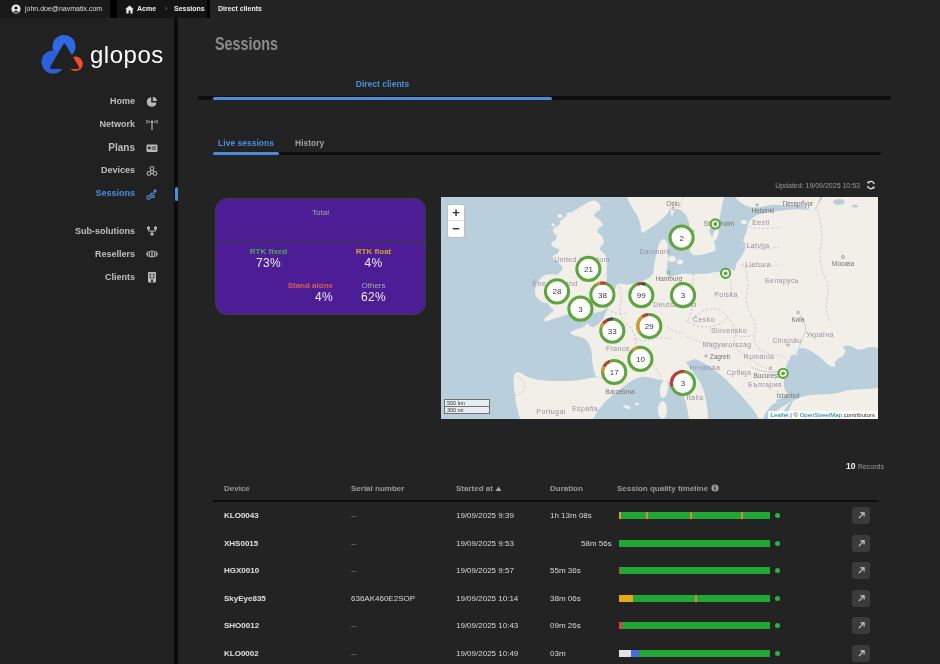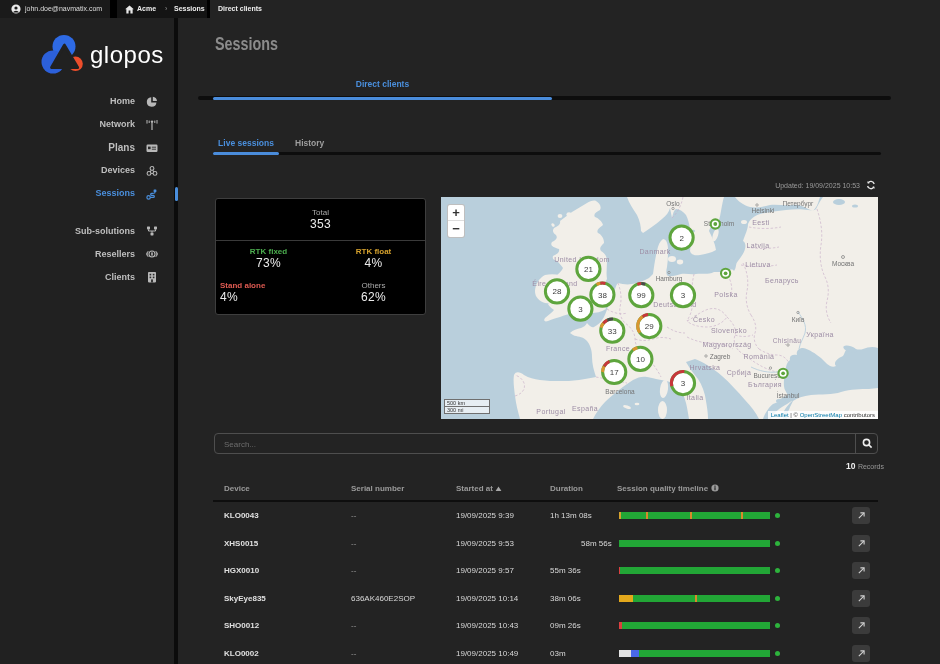--- a/index.html
+++ b/index.html
@@ -13,21 +13,21 @@
 #chip-active { position:absolute; left:210px; top:0; width:730px; height:18px; background:#232323; color:#efefef; font-size:7px; font-weight:bold; line-height:18px; }
 .bc-txt { color:#f0f0f0; font-size:7px; font-weight:bold; line-height:18px; position:absolute; top:0; }
 
 #sidebar { position:absolute; left:0; top:18px; width:175px; height:646px; background:#212121; }
 #sidediv { position:absolute; left:174px; top:18px; width:4px; height:646px; background:#0b0b0b; }
 #active-bar { position:absolute; left:174.5px; top:186.5px; width:3px; height:14.5px; background:#4a8fdd; border-radius:2px; z-index:5; }
 .tabline-black { position:absolute; background:#0d0d0d; height:4px; border-radius:2px; }
 .tabline-blue { position:absolute; background:#4a8cdb; height:3px; border-radius:2px; z-index:2; }
 .tab-label { position:absolute; font-size:8.5px; font-weight:bold; text-align:center; }
 
-#card { position:absolute; left:215px; top:198px; width:211px; height:117px; border:1px solid #3e3e3e; border-radius:3px; background:#000000;text-decoration:underline; }
+#card { position:absolute; left:215px; top:198px; width:211px; height:117px; border:1px solid #3e3e3e; border-radius:12px; background:#4c1d95;text-decoration:underline; }
 #card .row1 { position:absolute; left:0; top:0; width:100%; height:42px; border-bottom:1px solid #3a3a3a; text-align:center; }
 .st-label { font-size:8px; color:#ababab; }
 .st-val { font-size:12px; color:#ececec; letter-spacing:0.3px; }
 
 #search { position:absolute; left:214px; top:433px; width:664px; height:21px; border:1px solid #4e4e4e; border-radius:4px; }
 #search .ph { position:absolute; left:9px; top:6px; font-size:8px; color:#6d6d6d; }
 #search .btn { position:absolute; right:0; top:0; width:22px; height:19px; border-left:1px solid #4e4e4e; }
 
 .th { position:absolute; font-size:8px; font-weight:bold; color:#9b9b9b; }
 .td { position:absolute; font-size:8px; color:#d9d9d9; }
@@ -157,31 +157,30 @@
   <div class="abs" style="left:700px;top:181.5px;width:160px;text-align:right;font-size:7px;color:#9a9a9a;">Updated: 19/09/2025 10:53</div>
   <svg class="abs" style="left:866px;top:180px;" width="10" height="10" viewBox="0 0 10 10">
       <path d="M8.2 4 A3.4 3.4 0 0 0 1.9 3.2 M1.6 6 A3.4 3.4 0 0 0 8 6.8" fill="none" stroke="#e8e8e8" stroke-width="1.3"></path>
       <path d="M1.2 1.2 L1.9 3.6 L4.2 2.9 Z" fill="#e8e8e8"></path>
       <path d="M8.8 8.8 L8.1 6.4 L5.8 7.1 Z" fill="#e8e8e8"></path>
     </svg>
 
   <div id="card">
     <div class="row1">
       <div class="st-label" style="margin-top:9px;">Total</div>
-      <div class="st-val">353</div>
     </div>
     <div class="abs" style="left:0;top:48px;width:105px;text-align:center;">
       <div class="st-label" style="color:#4cae4f;font-weight:bold;">RTK fixed</div>
       <div class="st-val">73%</div>
     </div>
     <div class="abs" style="left:105px;top:48px;width:105px;text-align:center;">
       <div class="st-label" style="color:#d5a12d;font-weight:bold;">RTK float</div>
       <div class="st-val">4%</div>
     </div>
-    <div class="abs" style="left:4px;top:82px;width:105px;text-align:left;">
+    <div class="abs" style="left:12px;top:82px;width:105px;text-align:right;">
       <div class="st-label" style="color:#e05b52;font-weight:bold;">Stand alone</div>
       <div class="st-val">4%</div>
     </div>
     <div class="abs" style="left:105px;top:82px;width:105px;text-align:center;">
       <div class="st-label">Others</div>
       <div class="st-val">62%</div>
     </div>
   </div>
 
   <div id="mapwrap" class="abs" style="left:441px;top:197px;width:437px;height:222px;overflow:hidden;">
@@ -390,29 +389,20 @@
     <div style="position:absolute;left:0;top:0;width:16px;height:16px;border-bottom:1px solid #ddd;text-align:center;font-size:13px;font-weight:bold;color:#333;line-height:15px;">+</div>
     <div style="position:absolute;left:0;top:17px;width:16px;height:15px;text-align:center;font-size:13px;font-weight:bold;color:#333;line-height:13px;">−</div>
   </div>
   
   <div class="abs" style="left:3px;top:202px;width:46px;height:7.5px;background:rgba(255,255,255,0.65);border:1px solid #6f6f6f;font-size:5.5px;color:#333;line-height:7px;padding-left:2px;">500 km</div>
   <div class="abs" style="left:3px;top:209.5px;width:46px;height:7.5px;background:rgba(255,255,255,0.65);border:1px solid #6f6f6f;border-top:none;font-size:5.5px;color:#333;line-height:7px;padding-left:2px;">300 mi</div>
   
   <div class="abs" style="right:0;bottom:0;background:rgba(255,255,255,0.8);font-size:6px;color:#333;padding:1px 3px;"><span style="color:#0078a8;">Leaflet</span> | © <span style="color:#0078a8;">OpenStreetMap</span> contributors</div>
   </div>
 
-  <div id="search">
-    <span class="ph">Search...</span>
-    <div class="btn">
-      <svg class="abs" style="left:6px;top:4px;" width="11" height="11" viewBox="0 0 11 11">
-          <circle cx="4.5" cy="4.5" r="3.1" fill="none" stroke="#f0f0f0" stroke-width="1.6"></circle>
-          <line x1="7" y1="7" x2="9.6" y2="9.6" stroke="#f0f0f0" stroke-width="1.6"></line>
-        </svg>
-    </div>
-  </div>
   <div class="abs" style="left:684px;top:462px;width:200px;text-align:right;font-size:8.5px;line-height:9px;">
     <span style="font-weight:bold;color:#f0f0f0;">10</span>
     <span style="font-size:7px;color:#9a9a9a;"> Records</span>
   </div>
 
   <div id="table">
     <div class="th" style="left:224px;top:484px;">Device</div>
     <div class="th" style="left:351px;top:484px;">Serial number</div>
     <div class="th" style="left:456px;top:484px;">Started at</div>
     <svg class="abs" style="left:495px;top:485.5px;" width="7" height="6" viewBox="0 0 7 6">

